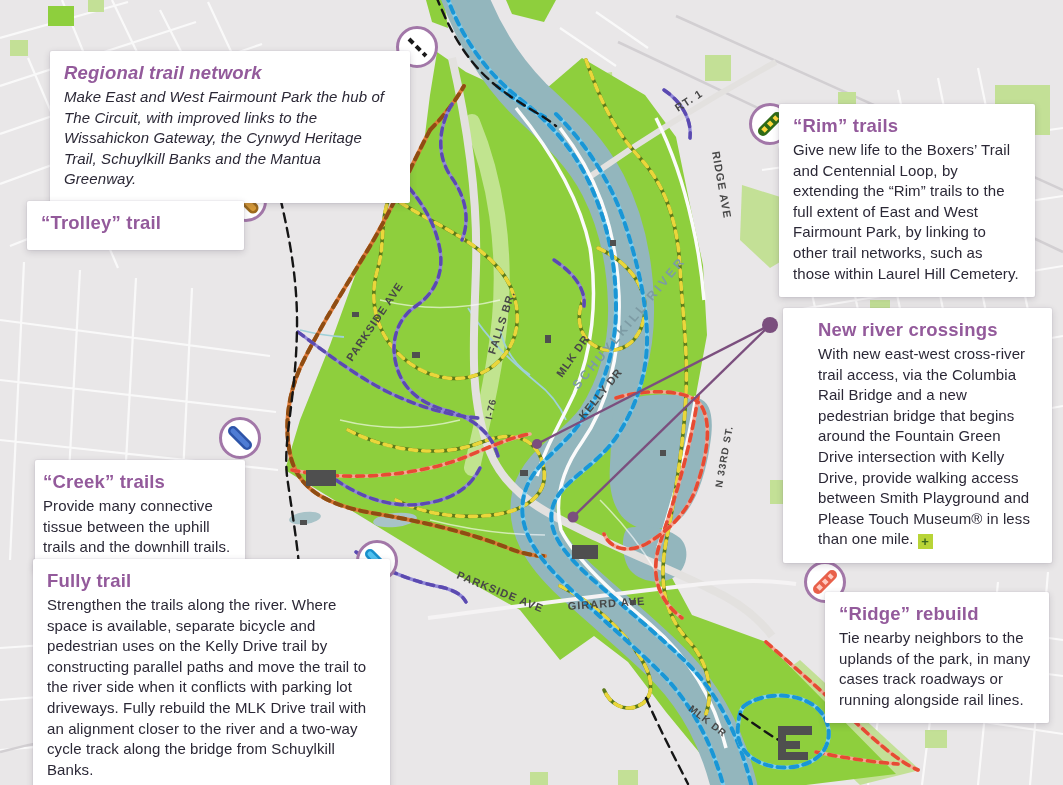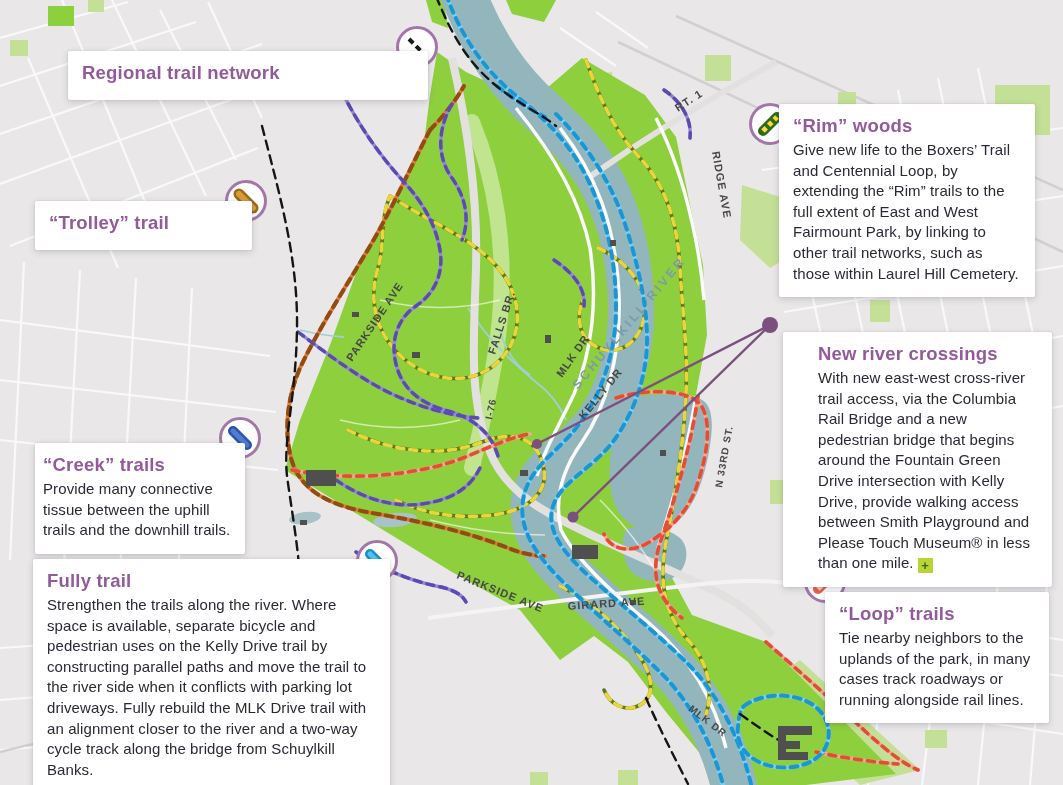--- a/index.html
+++ b/index.html
@@ -236,46 +236,47 @@
     </svg>
   </div>
   <div class="icon-circle" style="left:804px;top:561px;">
     <svg width="36" height="36" viewBox="0 0 36 36">
       <line x1="11" y1="25" x2="25" y2="11" stroke="#e8604a" stroke-width="10" stroke-linecap="round"></line>
       <line x1="11" y1="25" x2="25" y2="11" stroke="#ffc9bf" stroke-width="5" stroke-dasharray="4.5 3.5"></line>
     </svg>
   </div>
   <div class="cross-dot" style="left:762px;top:317px;"></div>
 
-  <div class="callout" style="left:68px;top:51px;width:332px;">
+  <div class="callout" style="left:50px;top:51px;width:332px;font-style:italic;">
     <h3>Regional trail network</h3>
-  </div>
-
-  <div class="callout" style="left:35px;top:201px;width:189px;">
+    <p>Make East and West Fairmount Park the hub of The Circuit, with improved links to the Wissahickon Gateway, the Cynwyd Heritage Trail, Schuylkill Banks and the Mantua Greenway.</p>
+  </div>
+
+  <div class="callout" style="left:27px;top:201px;width:189px;">
     <h3>“Trolley” trail</h3>
   </div>
 
-  <div class="callout" style="left:35px;top:443px;width:188px;padding-left:8px;">
+  <div class="callout" style="left:35px;top:460px;width:188px;padding-left:8px;">
     <h3>“Creek” trails</h3>
     <p>Provide many connective tissue between the uphill trails and the downhill trails.</p>
   </div>
 
   <div class="callout" style="left:33px;top:559px;width:329px;">
     <h3>Fully trail</h3>
     <p>Strengthen the trails along the river. Where space is available, separate bicycle and pedestrian uses on the Kelly Drive trail by constructing parallel paths and move the trail to the river side when it conflicts with parking lot driveways. Fully rebuild the MLK Drive trail with an alignment closer to the river and a two-way cycle track along the bridge from Schuylkill Banks.</p>
   </div>
 
   <div class="callout" style="left:779px;top:104px;width:228px;">
-    <h3>“Rim” woods</h3>
+    <h3>“Rim” trails</h3>
     <p>Give new life to the Boxers’ Trail and Centennial Loop, by extending the “Rim” trails to the full extent of East and West Fairmount Park, by linking to other trail networks, such as those within Laurel Hill Cemetery.</p>
   </div>
 
-  <div class="callout" style="left:783px;top:332px;width:220px;padding-left:35px;">
+  <div class="callout" style="left:783px;top:308px;width:220px;padding-left:35px;">
     <h3>New river crossings</h3>
     <p><span>With new east-west cross-river trail access, via the Columbia Rail Bridge and a new pedestrian bridge that begins around the Fountain Green Drive intersection with Kelly Drive, provide walking access between Smith Playground and Please Touch Museum® in less than one mile.</span><span class="plus-badge">+</span></p>
   </div>
 
   <div class="callout" style="left:825px;top:592px;width:196px;">
-    <h3>“Loop” trails</h3>
+    <h3>“Ridge” rebuild</h3>
     <p>Tie nearby neighbors to the uplands of the park, in many cases track roadways or running alongside rail lines.</p>
   </div>
 
 </div>
 
 </body></html>

